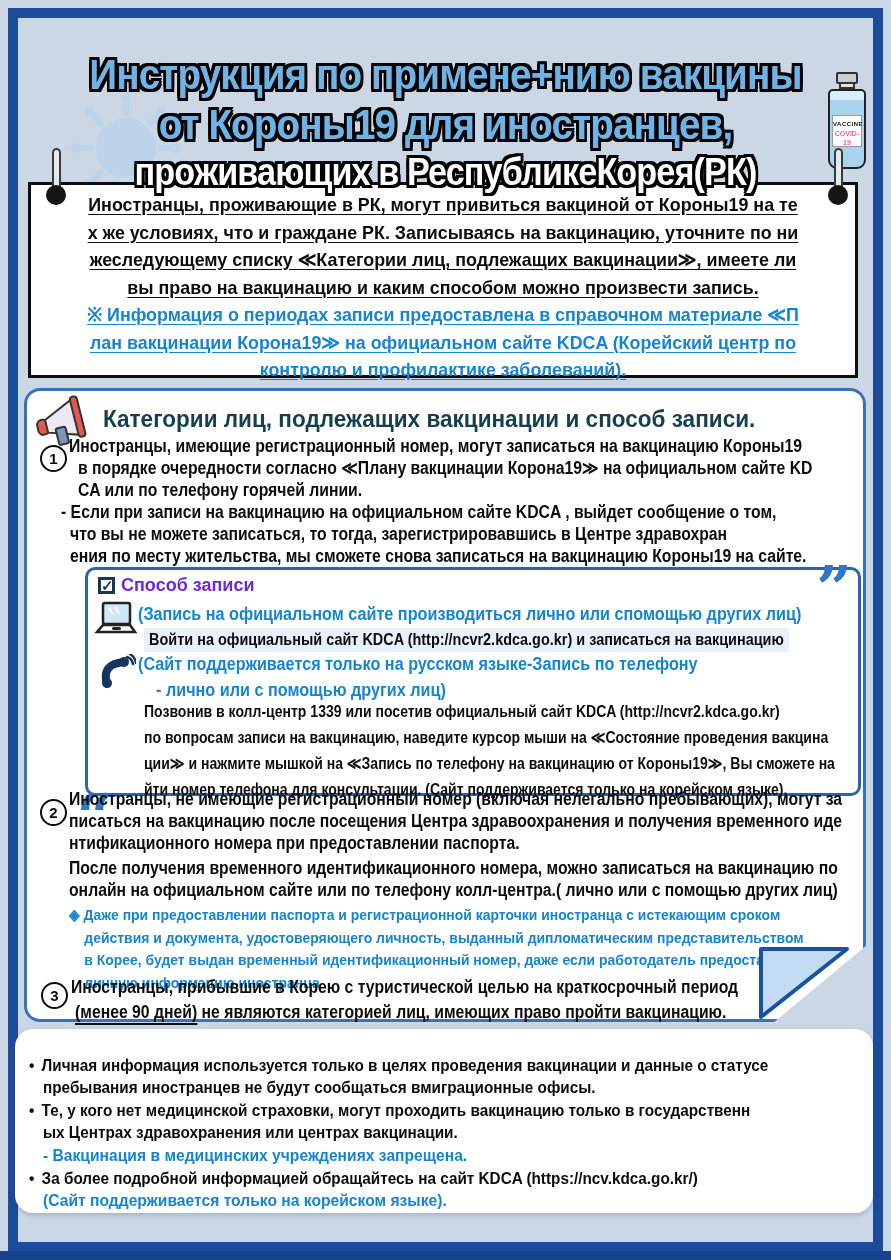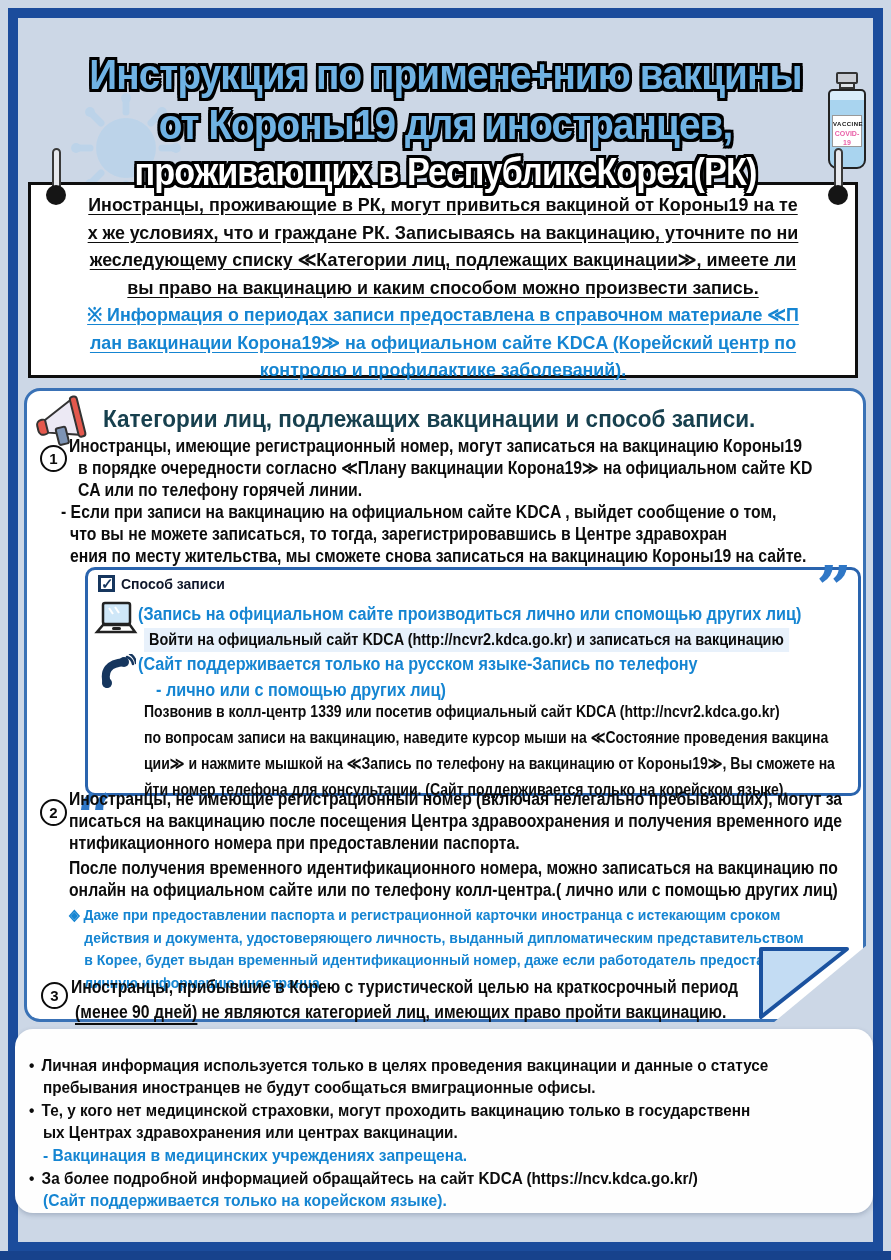--- a/index.html
+++ b/index.html
@@ -57,21 +57,21 @@
   .lines{position:absolute;}
   .lines div{font-size:17.5px;line-height:22px;white-space:nowrap;transform:scaleX(.9);transform-origin:0 50%;}
   .lines div.ind{padding-left:10px;}
 
   
   .methodbox{position:absolute;left:58px;top:176px;width:776px;height:229px;background:#fff;
     border:3.5px solid #2a64ae;border-radius:10px;box-sizing:border-box;}
   .mtitle{position:absolute;left:10px;top:5px;display:flex;align-items:center;gap:6px;}
   .checkbox{display:inline-block;width:17px;height:17px;border:3px solid #16365e;box-sizing:border-box;
     font-size:15px;line-height:12px;text-align:center;color:#16365e;}
-  .mtitle .mt{font-size:14px;color:#0f172a;}
+  .mtitle .mt{font-size:18px;color:#6d28d9;}
   .quote{position:absolute;font-family:"DejaVu Serif",serif;font-weight:bold;font-size:62px;color:#2f77c6;line-height:1;}
   .q-tr{right:6px;top:-12px;}
   .q-bl{left:-12px;bottom:-24px;transform:rotate(180deg);}
   .mline{position:absolute;white-space:nowrap;}
   .webnote{left:50px;top:34px;font-size:18px;color:#1585d2;transform:scaleX(.9);transform-origin:0 50%;}
   .webline{left:56px;top:58px;font-size:17px;background:#e8f1fb;padding:2px 6px;transform:scaleX(.85);transform-origin:0 50%;}
   .pnote0{left:50px;top:84px;font-size:18px;color:#1585d2;transform:scaleX(.9);transform-origin:0 50%;}
   .pnote1{left:68px;top:110px;font-size:18px;color:#1585d2;transform:scaleX(.9);transform-origin:0 50%;}
   .mpara{position:absolute;left:56px;top:128px;}
   .mpara div{font-size:16.5px;line-height:26px;white-space:nowrap;transform:scaleX(.85);transform-origin:0 50%;}

